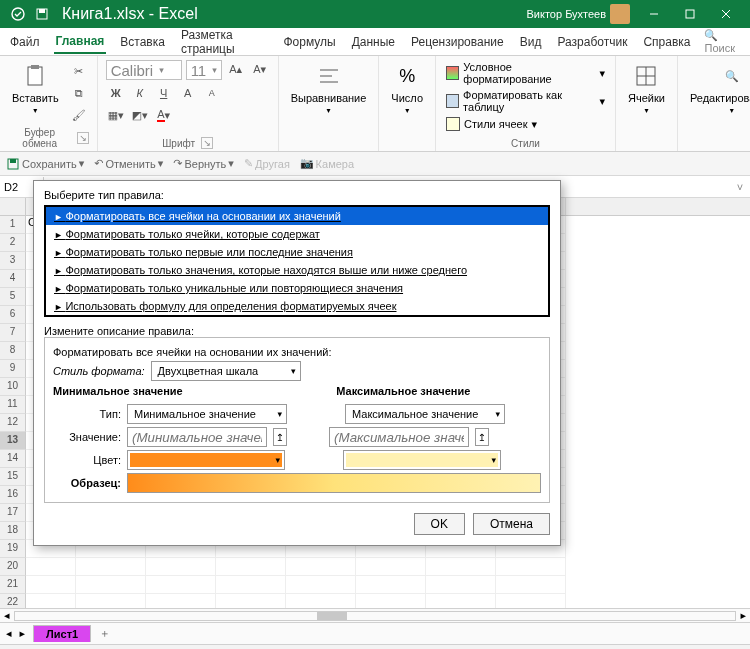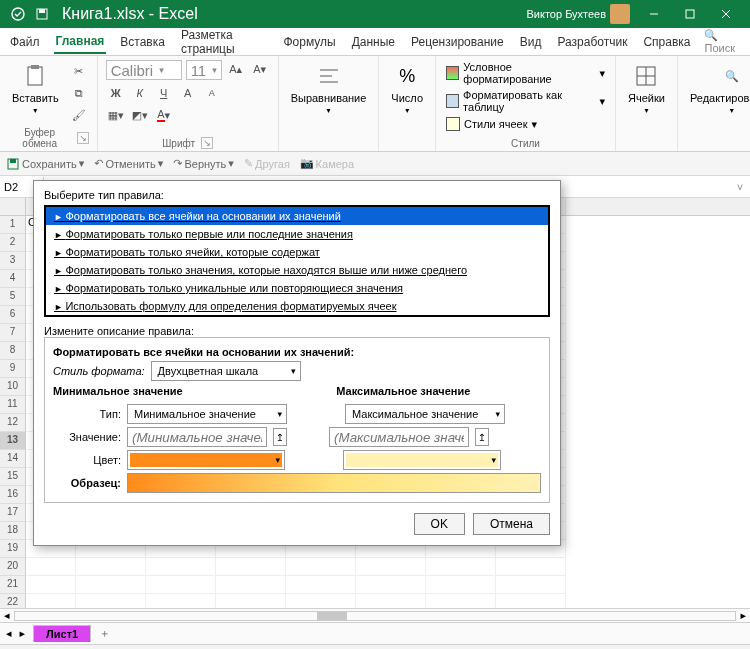--- a/index.html
+++ b/index.html
@@ -72,21 +72,21 @@
 
 .dialog-back { position:absolute; left:33px; top:180px; width:528px; background:#fff; border:1px solid #888; box-shadow: 3px 3px 10px rgba(0,0,0,0.3); z-index:50; }
 .dlg-title { height:26px; background:#3f3f3f; color:#fff; display:flex; align-items:center; padding:0 8px; font-size:12px; }
 .dlg-title .spacer{flex:1;}
 .dlg-title .dlg-btn { width:24px; text-align:center; cursor:pointer; font-size:13px;}
 .dlg-body { padding: 8px 10px 10px 10px; font-size:11px; }
 .rule-list { border:2px solid #000; margin:4px 0 8px 0;text-decoration:underline; }
 .rule-item { padding:3px 8px; cursor:pointer; color:#000; }
 .rule-item:before { content:"► "; font-size:9px;}
 .rule-item.sel { background:#0a64d8; color:#fff;}
-.section-label { font-weight:700; margin:2px 0 0 0;}
+.section-label { font-weight:400; margin:2px 0 0 0;}
 .fieldset { border:1px solid #bbb; padding:6px 8px; }
 .fld-row { display:flex; align-items:center; gap:6px; margin:3px 0; }
 .fld-label { width:68px; text-align:right;}
 .fld-label2 { text-align:left; font-weight:400;font-style:italic;}
 .select { border:1px solid #999; background:#fff; height:20px; display:flex; align-items:center; padding:0 6px; font-size:11px; position:relative; width:160px;}
 .select:after{content:"▾"; position:absolute; right:4px; font-size:9px;}
 .input-sm { border:1px solid #999; background:#fff; height:20px; width:140px; padding:0 4px; color:#888; font-style:italic;}
 .picker { width:14px;height:18px; border:1px solid #999; display:flex;align-items:center;justify-content:center; font-size:10px;}
 .swatch-orange { background:linear-gradient(#ff8c1a,#ff8c1a);}
 .swatch-yellow { background:linear-gradient(#fff2b3,#fff2b3);}
@@ -589,22 +589,22 @@
 
   <div class="spacer"></div>
 
 </div>
 
 <div class="dialog-back">
   <div class="dlg-body">
     <div>Выберите тип правила:</div>
     <div class="rule-list">
       <div class="rule-item sel">Форматировать все ячейки на основании их значений</div>
+      <div class="rule-item">Форматировать только ячейки, которые содержат</div>
       <div class="rule-item">Форматировать только первые или последние значения</div>
-      <div class="rule-item">Форматировать только ячейки, которые содержат</div>
       <div class="rule-item">Форматировать только значения, которые находятся выше или ниже среднего</div>
       <div class="rule-item">Форматировать только уникальные или повторяющиеся значения</div>
       <div class="rule-item">Использовать формулу для определения форматируемых ячеек</div>
     </div>
 
     <div>Измените описание правила:</div>
     <div class="fieldset">
       <div class="section-label">Форматировать все ячейки на основании их значений:</div>
       <div class="fld-row">
         <span class="fld-label2">Стиль формата:</span>

